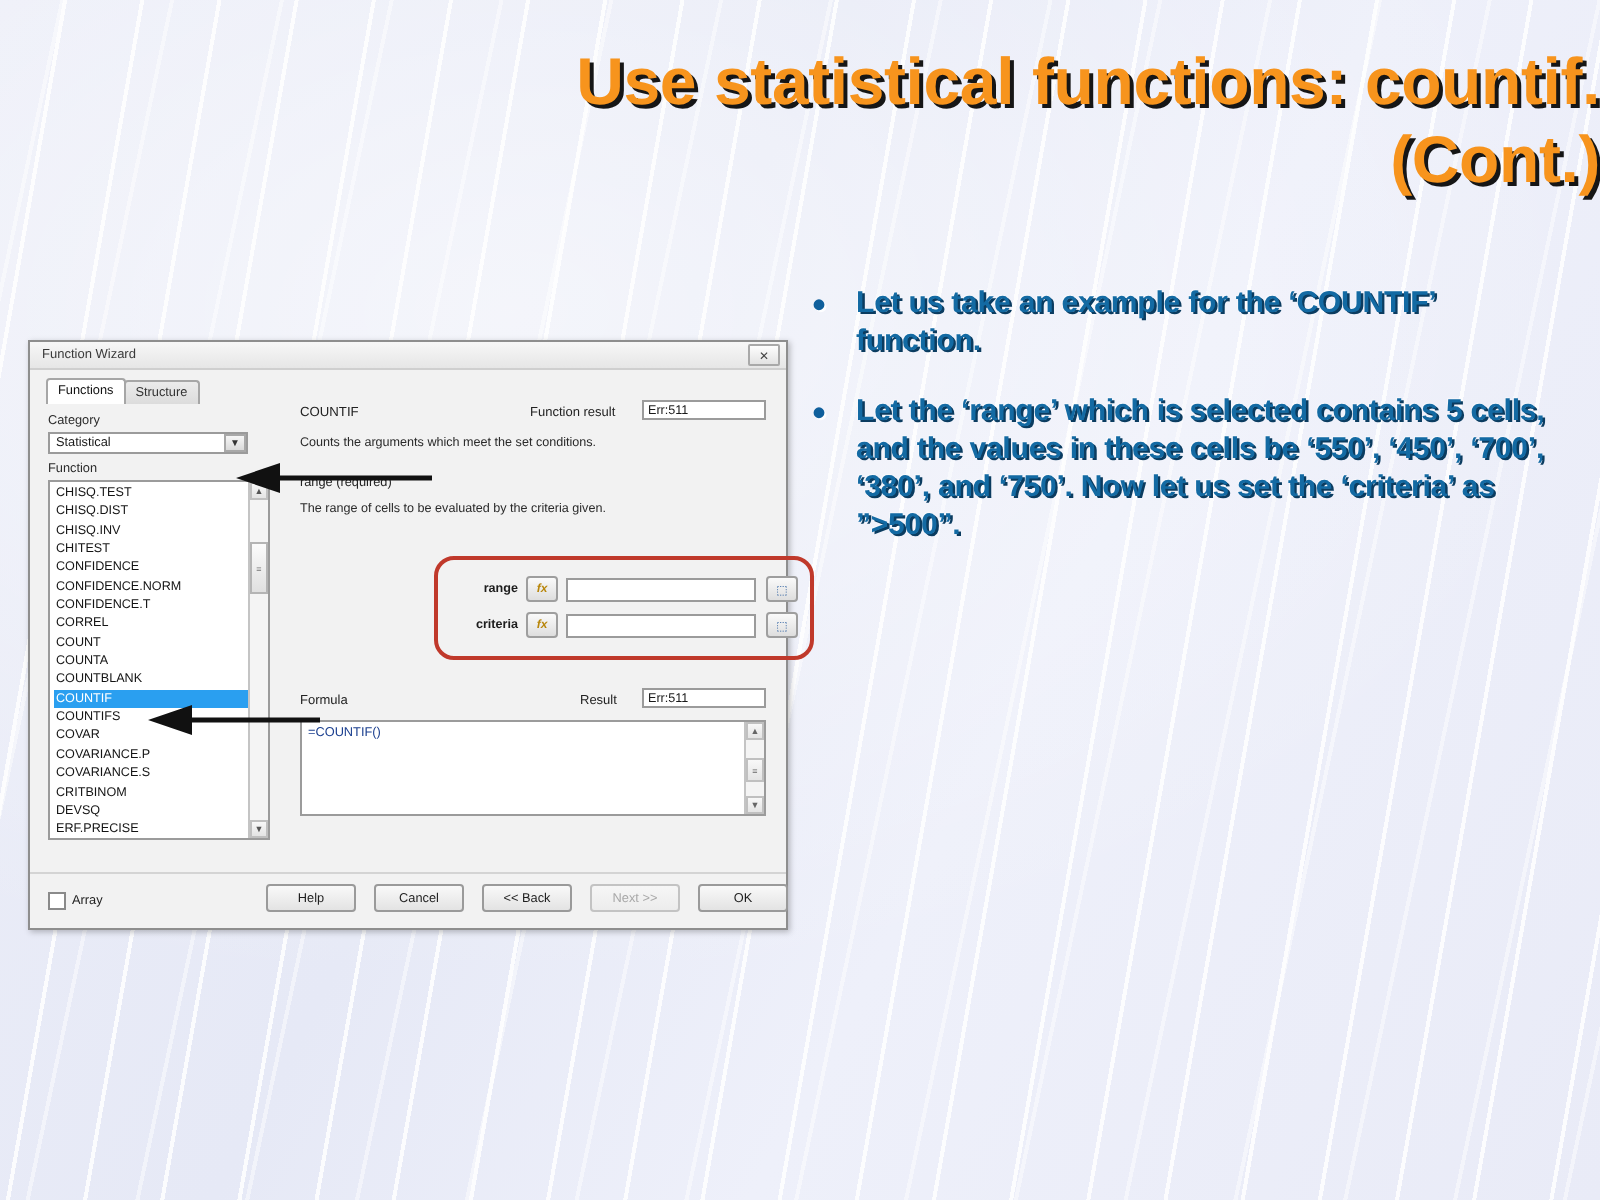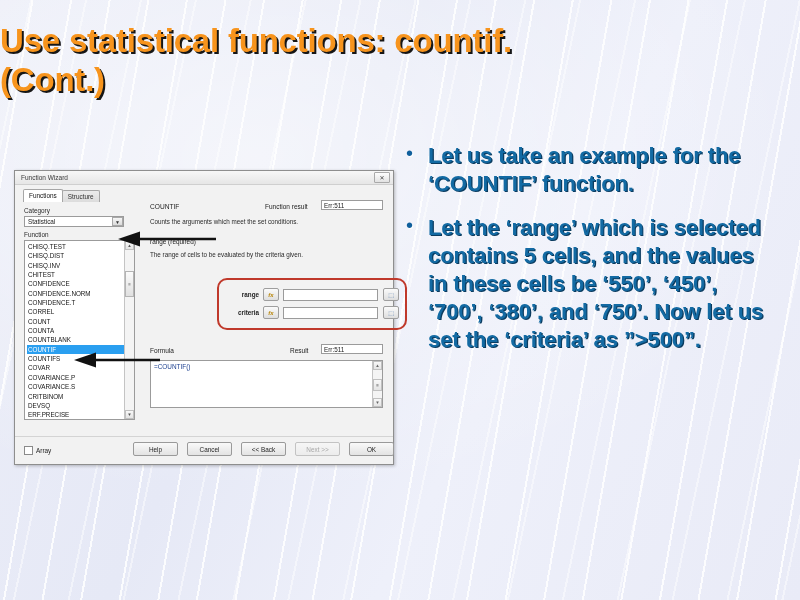--- a/index.html
+++ b/index.html
@@ -44,21 +44,21 @@
     opacity:.85;
   }
   #slide .glow{
     position:absolute;left:-10%;top:-40%;width:120%;height:120%;
     background:radial-gradient(ellipse at 35% 55%, rgba(255,255,255,.55) 0%, rgba(255,255,255,0) 62%);
   }
 
   
   #title{
     position:absolute;left:0;top:22px;width:800px;
-    text-align:left;
+    text-align:right;
     font-size:33px;font-weight:bold;line-height:1.18;
     color:#f7941d;
     text-shadow:2px 2px 0 #161616;
     letter-spacing:-.2px;
     white-space:pre-line;
   }
 
   
   #bullets{
     position:absolute;left:406px;top:142px;width:368px;
@@ -66,21 +66,21 @@
   .bullet{
     display:flex;align-items:flex-start;
     margin-bottom:16px;
   }
   .bullet .dot{
     color:#0f5f9c;font-size:20px;line-height:22px;
     width:22px;flex:0 0 22px;text-align:left;
     text-shadow:1px 1px 0 rgba(255,255,255,.85);
   }
   .bullet .btxt{
-    font-size:22px;font-weight:bold;line-height:1.27;
+    font-size:15px;font-weight:bold;line-height:1.27;
     color:#136aa3;
     text-shadow:1.2px 1.2px 0 #0b3c60, -0.4px -0.4px 0 rgba(255,255,255,.5);
     letter-spacing:-.1px;
   }
 
   
   #dialog{
     position:absolute;left:14px;top:170px;width:380px;height:295px;
     background:#f2f2f2;
     border:1px solid #8e8e8e;

